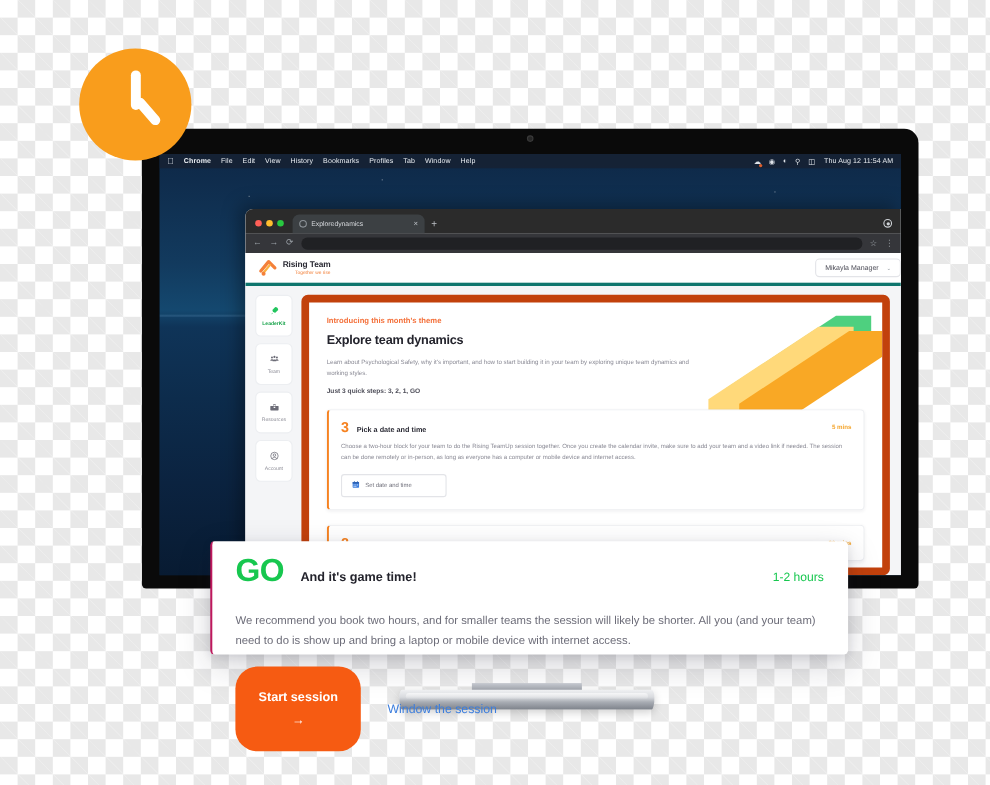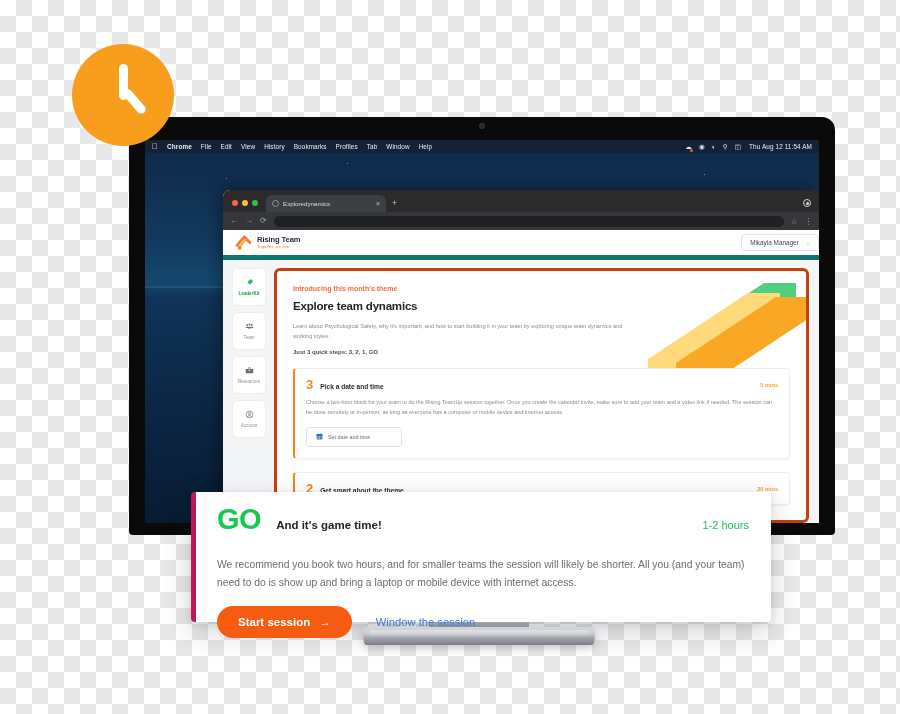--- a/index.html
+++ b/index.html
@@ -119,21 +119,21 @@
   }
   #toolbar .navbtn { line-height: 1; }
   #omnibox { flex: 1; height: 11px; background: #202124; border-radius: 6px; }
   #toolbar .star-icon { font-size: 7.5px; }
   #toolbar .kebab { font-size: 8px; letter-spacing: -.5px; }
 
   
   #app { position: absolute; left: 0; right: 0; top: 40px; bottom: 0; background: #f4f5f7; }
   #app-header {
     height: 30px; background: #fff; display: flex; align-items: center;
-    padding: 0 0 0 12px; border-bottom: 5px solid #0f766e;
+    padding: 0 0 0 12px; border-bottom: 3px solid #0f766e; text-align: right;
   }
   #brand { display: flex; align-items: center; gap: 5px; }
   #brand-mark { width: 17px; height: 17px; position: relative; flex: none; }
   #brand-text .bname { font-size: 7.6px; font-weight: bold; color: #2b2b35; line-height: 1.1; letter-spacing: -.1px;}
   #brand-text .btag { font-size: 4.4px; color: #f2803a; line-height: 1.2; }
   #header-spacer { flex: 1; }
   #user-menu {
     display: flex; align-items: center; gap: 7px;
     border: 1px solid #e3e4e8; border-radius: 4px;
     padding: 4px 8px; font-size: 6.4px; color: #4a4a55; background: #fff;
@@ -147,21 +147,21 @@
     display: flex; flex-direction: column; align-items: center; justify-content: center; gap: 2px;
     border: 1px solid #eceef1;
   }
   .nav-item .nav-ico { font-size: 9px; line-height: 1; color: #6b6b76; }
   .nav-item .nav-lbl { font-size: 4.6px; color: #8c8c96; }
   .nav-item.active .nav-ico { color: #22c55e; }
   .nav-item.active .nav-lbl { color: #17a34a; font-weight: bold; }
 
   #content {
     flex: 1; background: #fff; border-radius: 6px; position: relative; overflow: hidden;
-    border: 3px solid #c2410c;
+    border: 7px solid #c2410c;
   }
   #ribbons { position: absolute; right: 0; top: 4px; width: 160px; height: 110px; overflow: hidden; }
   #intro { padding: 14px 16px 0 16px; position: relative; z-index: 2; }
   #intro .kicker { color: #f4703a; font-size: 7px; font-weight: bold; margin-bottom: 8px; }
   #intro .title { color: #23232c; font-size: 11.5px; font-weight: bold; letter-spacing: -.2px; margin-bottom: 9px; }
   #intro .desc { color: #8a8a95; font-size: 5.6px; line-height: 1.85; max-width: 340px; }
   #intro .steps-line { color: #4d4d58; font-size: 6px; font-weight: bold; margin-top: 7px; }
 
   .step-card {
     margin: 13px 16px 0 16px; background: #fff; border: 1px solid #eceef1;
@@ -177,36 +177,36 @@
   .step-action {
     margin-top: 9px; display: inline-flex; align-items: center; gap: 5px;
     border: 1px solid #e3e4e8; border-radius: 3px; padding: 5px 9px;
     font-size: 5.4px; color: #6f6f7a; background: #fff; min-width: 96px;
   }
   .cal-ico { font-size: 7px; color: #3b7ddd; line-height: 1; }
   .step-card.collapsed { padding-bottom: 9px; }
 
   
   #go-card {
-    position: absolute; left: 191px; top: 492px; width: 580px; height: 130px;
-    background: #fff; border-left: 5px solid #be185d; border-radius: 4px;
+    position: absolute; left: 191px; top: 492px; width: 580px; height: 103px;
+    background: #fff; border-left: 2px solid #be185d; border-radius: 4px;
     box-shadow: 0 10px 30px rgba(25,30,50,.18), 0 2px 8px rgba(25,30,50,.10);
     z-index: 30; padding: 14px 22px 0 21px;
   }
   #go-head { display: flex; align-items: baseline; }
   #go-logo { font-size: 29px; font-weight: bold; color: #17c74f; line-height: .9; letter-spacing: -.5px; }
   #go-tagline { font-size: 11.5px; font-weight: bold; color: #23232c; margin-left: 15px; }
   #go-duration { margin-left: auto; font-size: 11px; font-weight: normal; color: #17c74f; }
   #go-desc { color: #6c6c78; font-size: 10.3px; line-height: 1.75; margin-top: 24px; }
   #go-actions { display: flex; align-items: center; gap: 24px; margin-top: 14px; }
   #start-session {
     background: #f65b12; color: #fff; border: none; border-radius: 20px;
-    padding: 10px 21px; font-size: 11.5px; font-weight: bold;
+    padding: 22px 21px; font-size: 11.5px; font-weight: bold;
     font-family: "Liberation Sans", sans-serif;
-    display: inline-flex; align-items: center; gap: 9px; cursor: pointer;
+    display: inline-flex; align-items: center; gap: 9px; cursor: pointer; flex-direction: column;
   }
   #preview-link { color: #3b7ddd; font-size: 11.2px; text-decoration: none; cursor: pointer; }
 
   
   #stand { position: absolute; left: 363px; top: 623px; width: 232px; height: 26px; z-index: 12; }
   #stand .neck {
     position: absolute; left: 66px; top: -2px; width: 100px; height: 8px;
     background: linear-gradient(180deg,#c9ccd2,#9ba0a9);
   }
   #stand .base {

